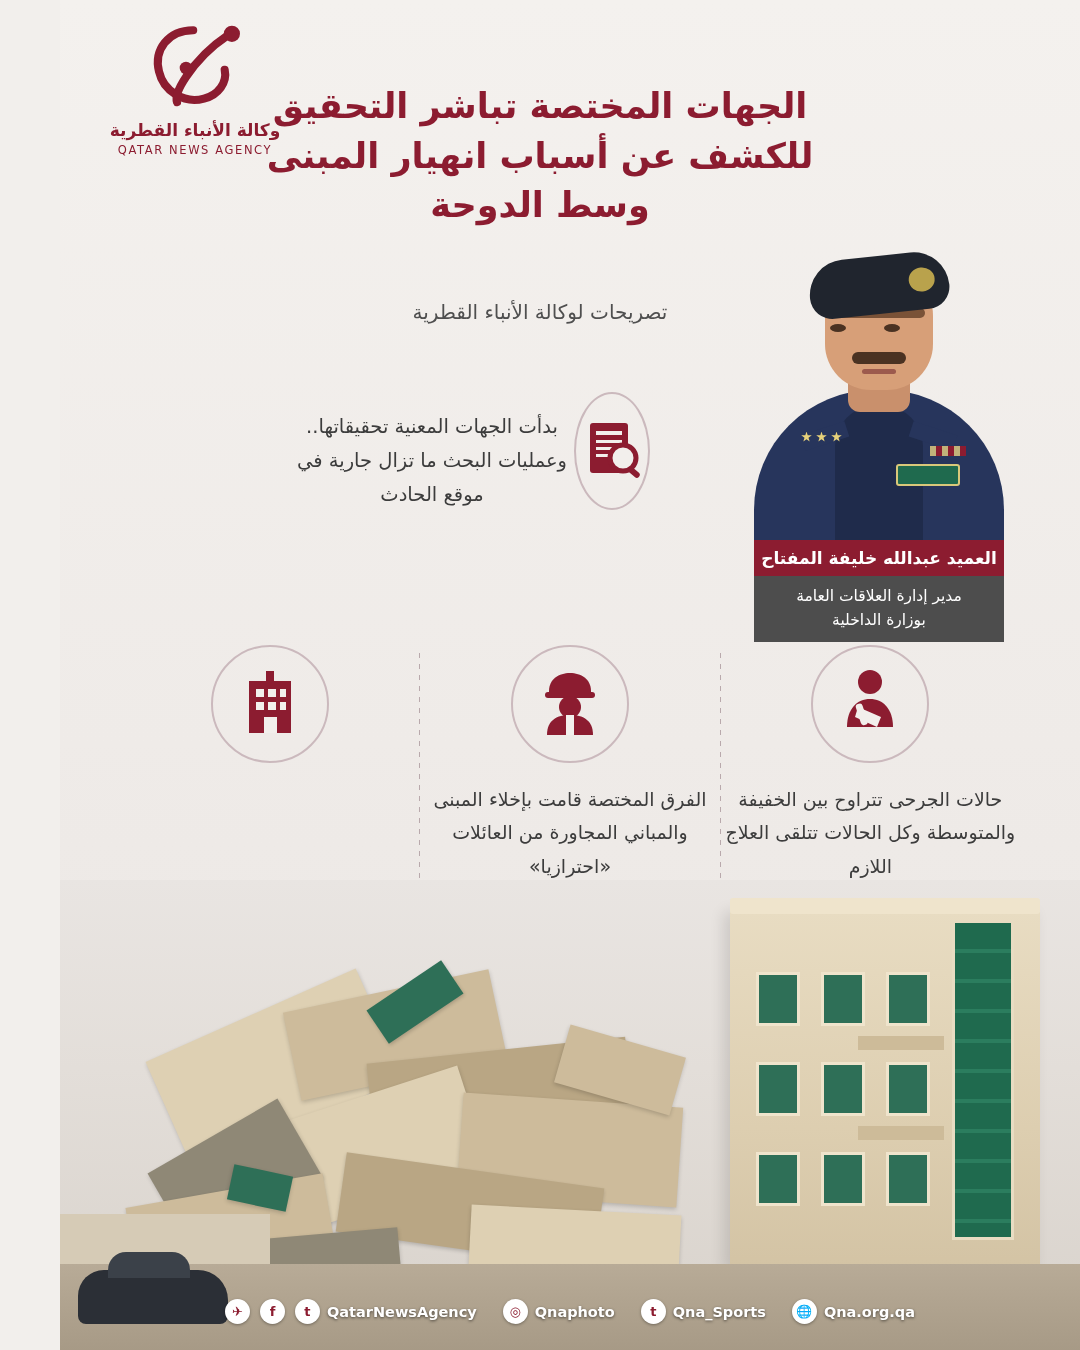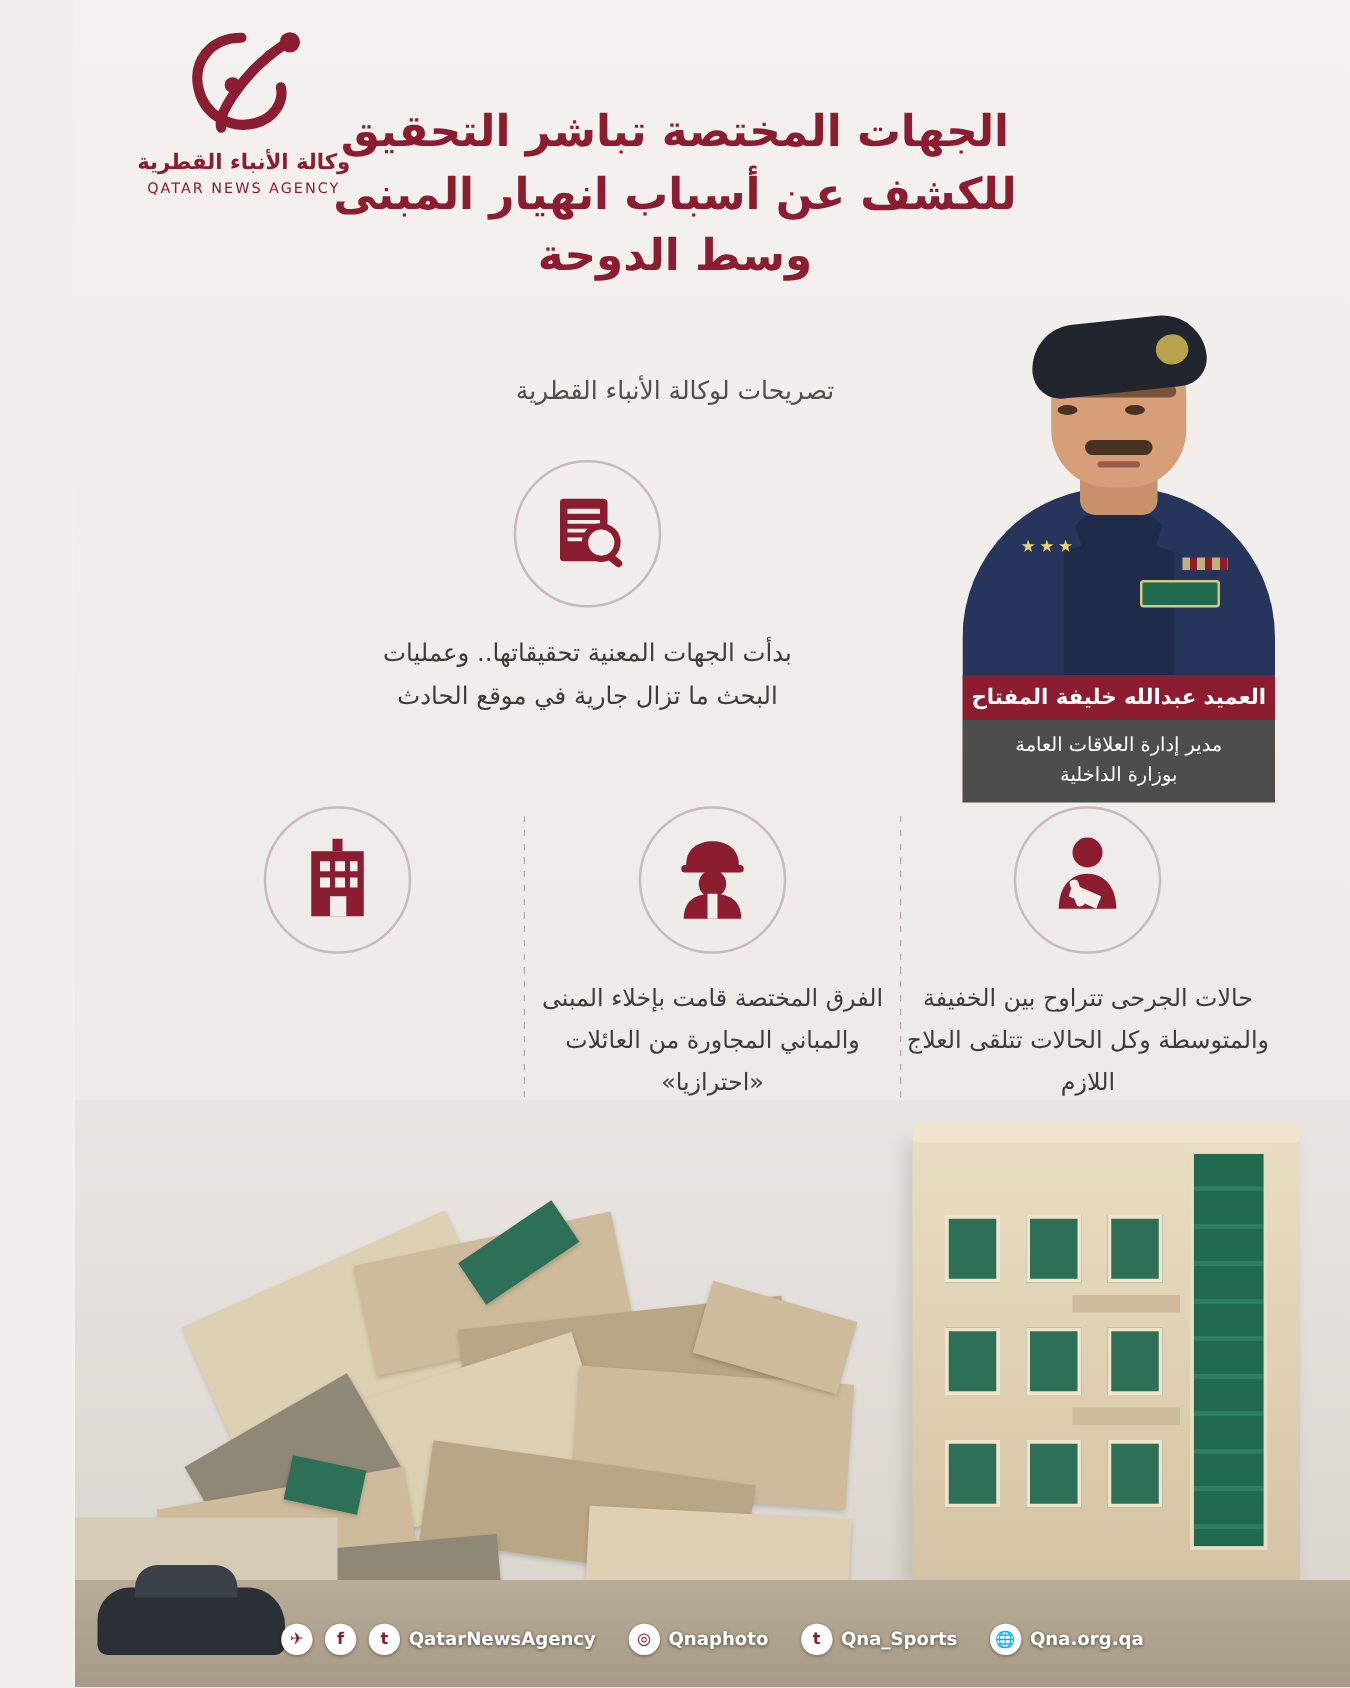--- a/index.html
+++ b/index.html
@@ -39,21 +39,21 @@
     color: #8c1c30;
     font-size: 35px; font-weight: bold; line-height: 1.42;
   }
   .subhead {
     position: absolute; top: 300px; right: 230px; width: 620px;
     text-align: center; color: #4f4f4f; font-size: 20px;
   }
 
   
   .officer {
-    position: absolute; top: 250px; right: 60px; width: 250px;
+    position: absolute; top: 250px; right: 76px; width: 250px;
   }
   .officer-photo {
     position: relative; width: 250px; height: 290px; overflow: hidden;
   }
   
   .ph-shoulders {
     position: absolute; bottom: 0; left: 50%; transform: translateX(-50%);
     width: 250px; height: 150px;
     background: #27355c; border-radius: 120px 120px 0 0;
   }
@@ -120,22 +120,22 @@
     background: #8c1c30; color: #fff; font-weight: bold;
     font-size: 17px; text-align: center; padding: 8px 6px;
   }
   .officer-role {
     background: #4d4d4d; color: #fff; font-size: 15.5px;
     text-align: center; padding: 8px 27px 10px; line-height: 1.55;
   }
 
   
   .stmt-top {
-    position: absolute; top: 368px; right: 430px; width: 360px;
-    display: flex; flex-direction: column; align-items: center; text-align: center;
+    position: absolute; top: 390px; right: 430px; width: 360px;
+    display: flex; flex-direction: row; align-items: center; text-align: center;
   }
   .circle-icon {
     width: 118px; height: 118px; border-radius: 50%;
     border: 2px solid #cbb9bd; display: flex; align-items: center; justify-content: center;
     background: transparent;
   }
   .stmt-text {
     margin-top: 20px; color: #3c3c3c; font-size: 19.5px; line-height: 1.75;
   }
 

